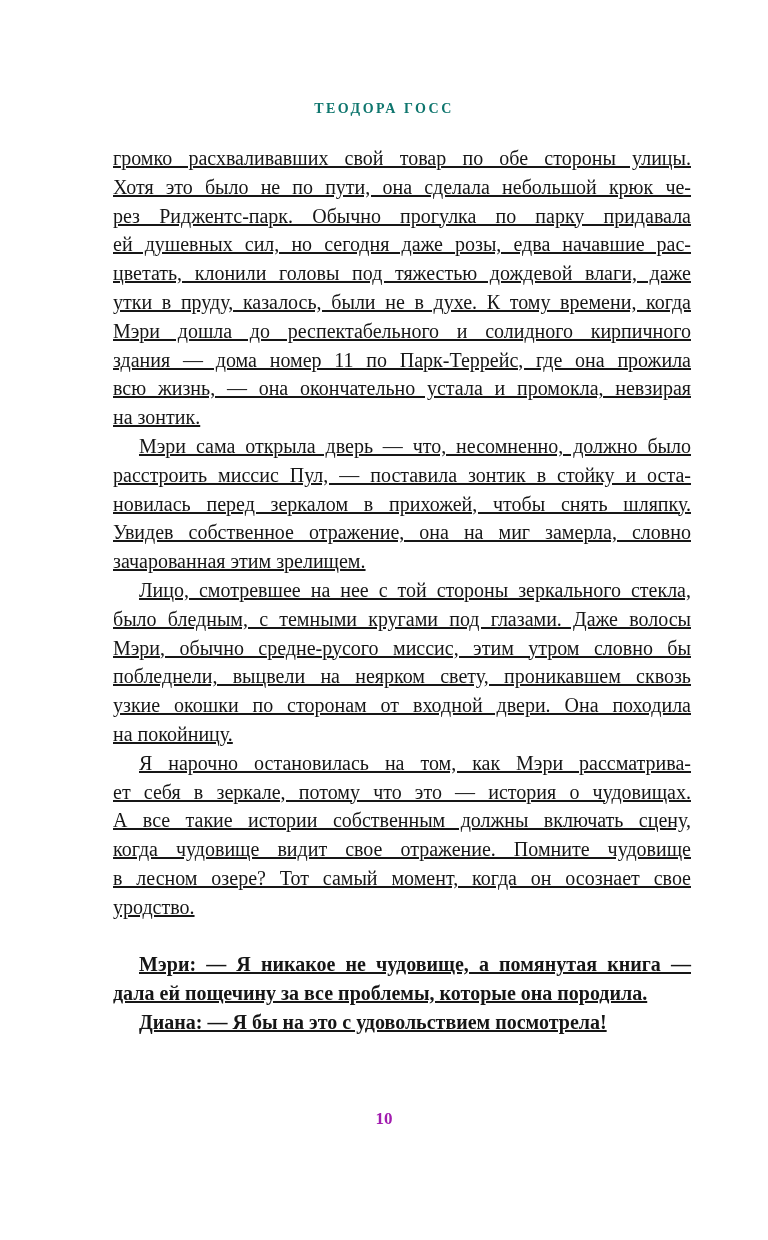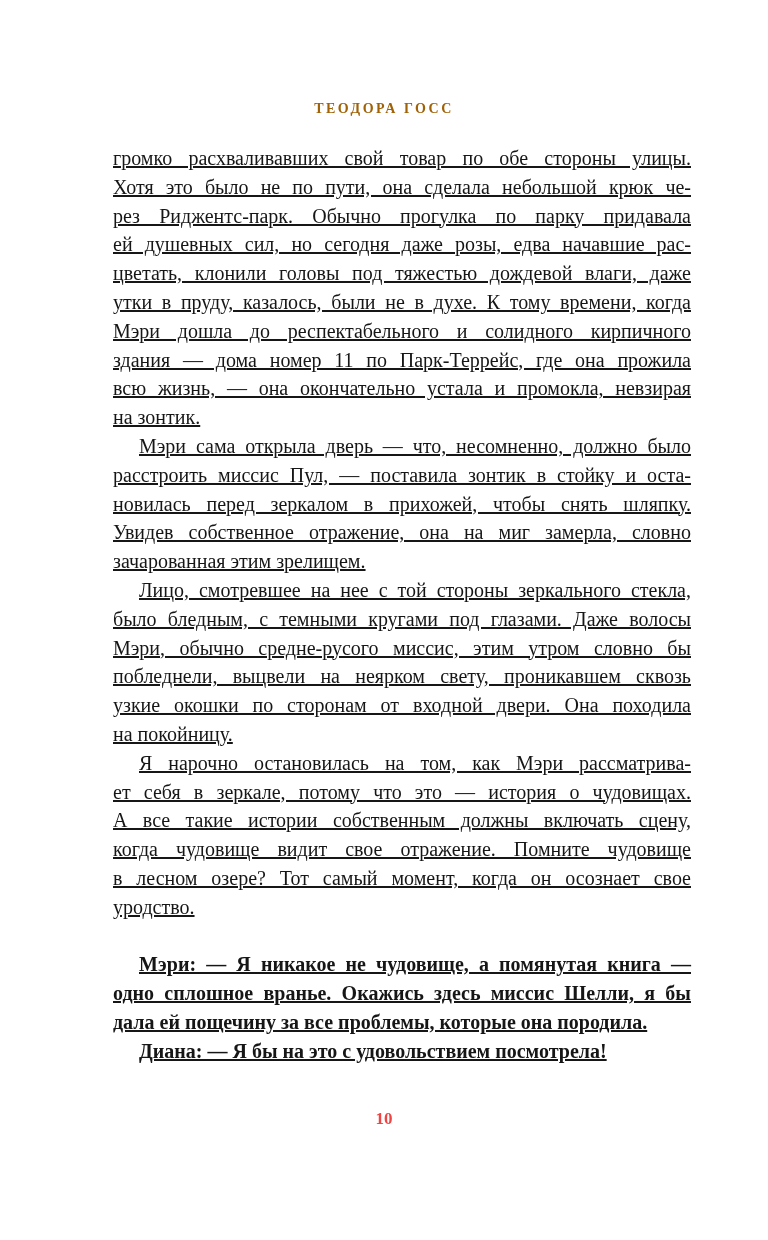--- a/index.html
+++ b/index.html
@@ -18,21 +18,21 @@
   }
   .running-header {
     position: absolute;
     top: 101px;
     left: 0;
     width: 768px;
     text-align: center;
     font-size: 14px;
     font-weight: 700;
     letter-spacing: 2.5px;
-    color: #a16207;
+    color: #0f766e;
   }
   .text-block {
     position: absolute;
     left: 113px;
     top: 144px;
     width: 578px;
     font-size: 20px;
     line-height: 28.8px;
     text-decoration: underline;
   }
@@ -61,21 +61,21 @@
     text-indent: 26px;
   }
   .page-number {
     position: absolute;
     top: 1109px;
     left: 0;
     width: 768px;
     text-align: center;
     font-size: 17px;
     font-weight: 700;
-    color: #ef4444;
+    color: #a21caf;
   }
 </style>
 </head>
 <body>
 
 <div class="page">
   <div class="running-header">ТЕОДОРА ГОСС</div>
 
   <div class="text-block">
 
@@ -109,21 +109,20 @@
       <div class="para indent">
         <div class="line">Я нарочно остановилась на том, как Мэри рассматрива-</div>
         <div class="line">ет себя в зеркале, потому что это — история о чудовищах.</div>
         <div class="line">А все такие истории собственным должны включать сцену,</div>
         <div class="line">когда чудовище видит свое отражение. Помните чудовище</div>
         <div class="line">в лесном озере? Тот самый момент, когда он осознает свое</div>
         <div class="line last">уродство.</div>
       </div>
       <div class="para indent bold gap-before">
         <div class="line">Мэри: — Я никакое не чудовище, а помянутая книга —</div>
-        <div class="line">одно сплошное вранье. Окажись здесь миссис Шелли, я бы</div>
         <div class="line last">дала ей пощечину за все проблемы, которые она породила.</div>
       </div>
       <div class="para indent bold">
         <div class="line last">Диана: — Я бы на это с удовольствием посмотрела!</div>
       </div>
     </div>
 
   <div class="page-number">10</div>
 </div>
 

